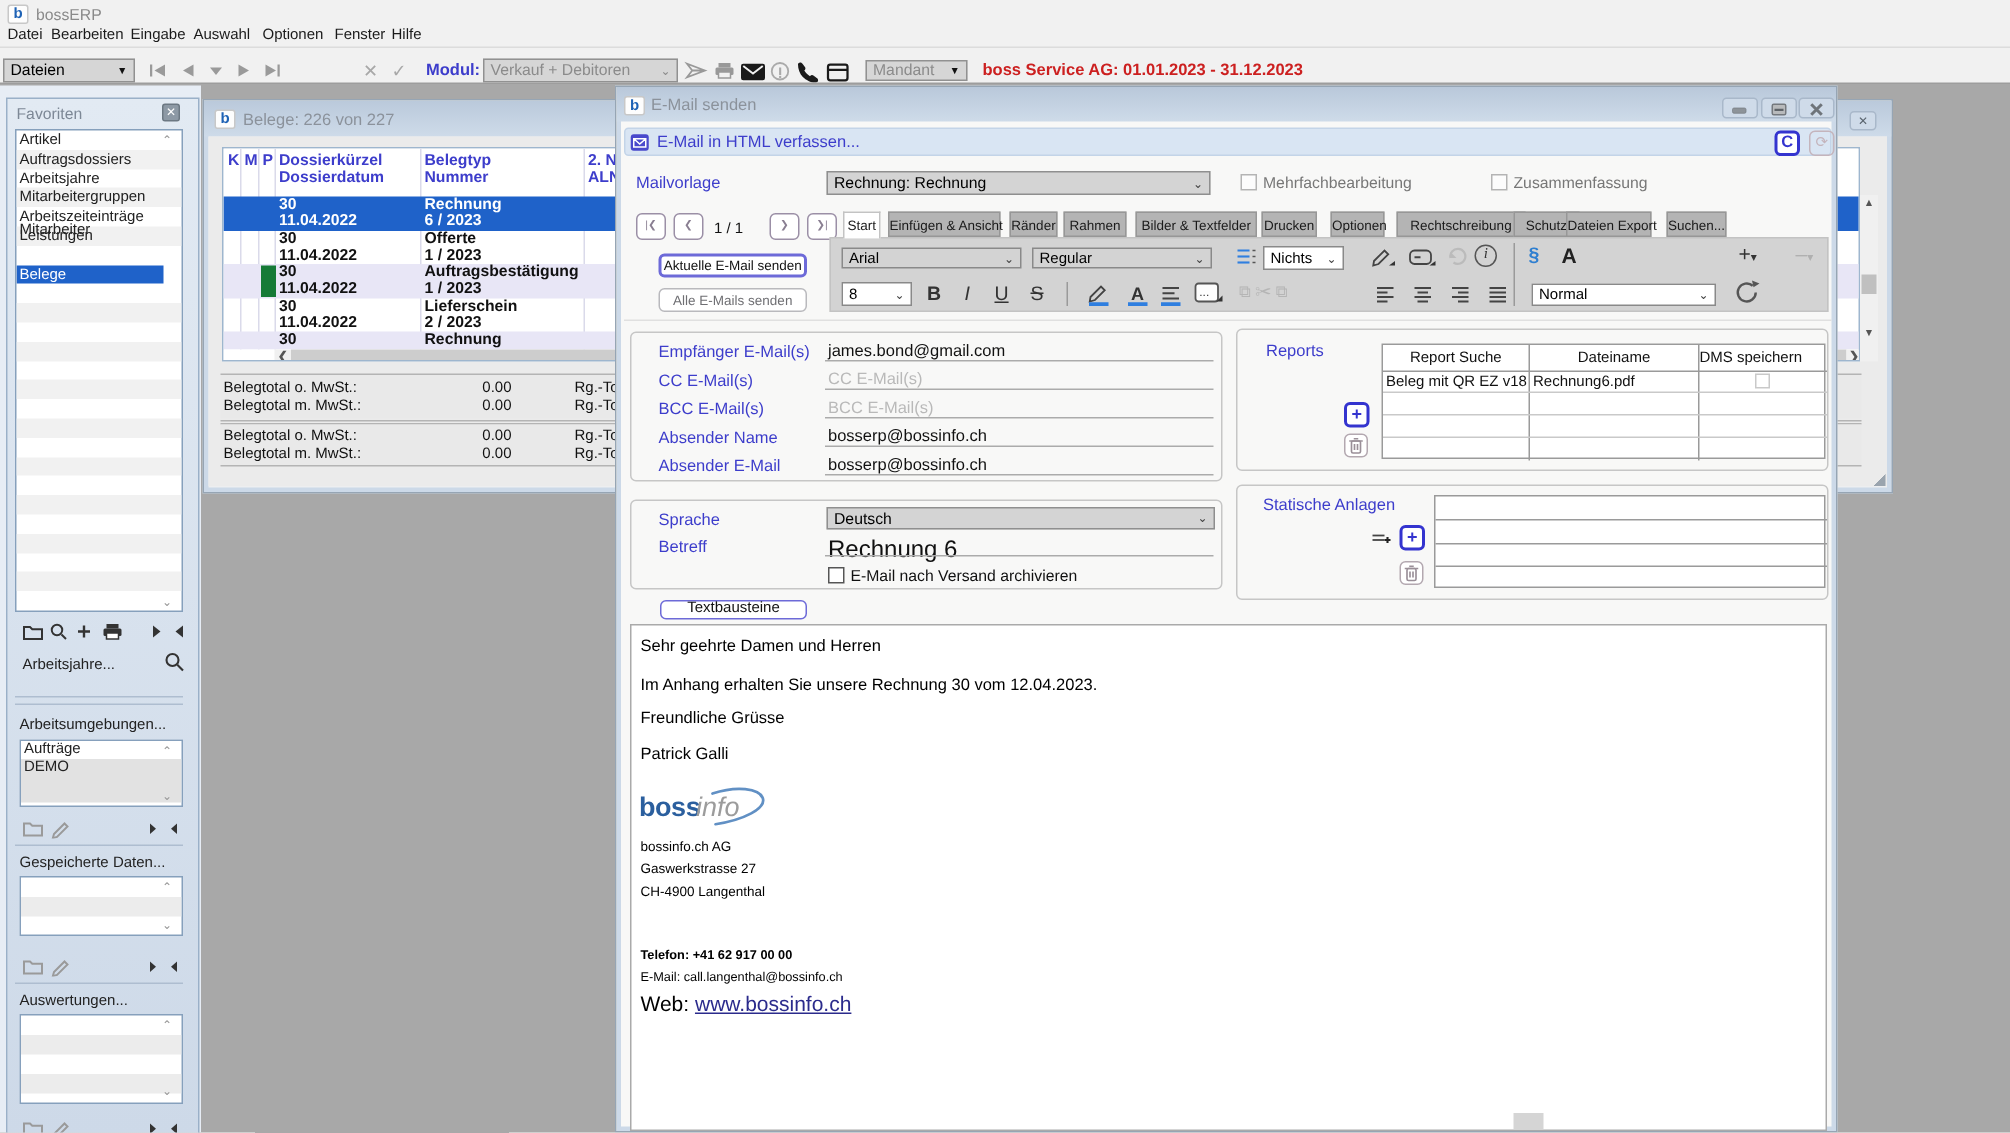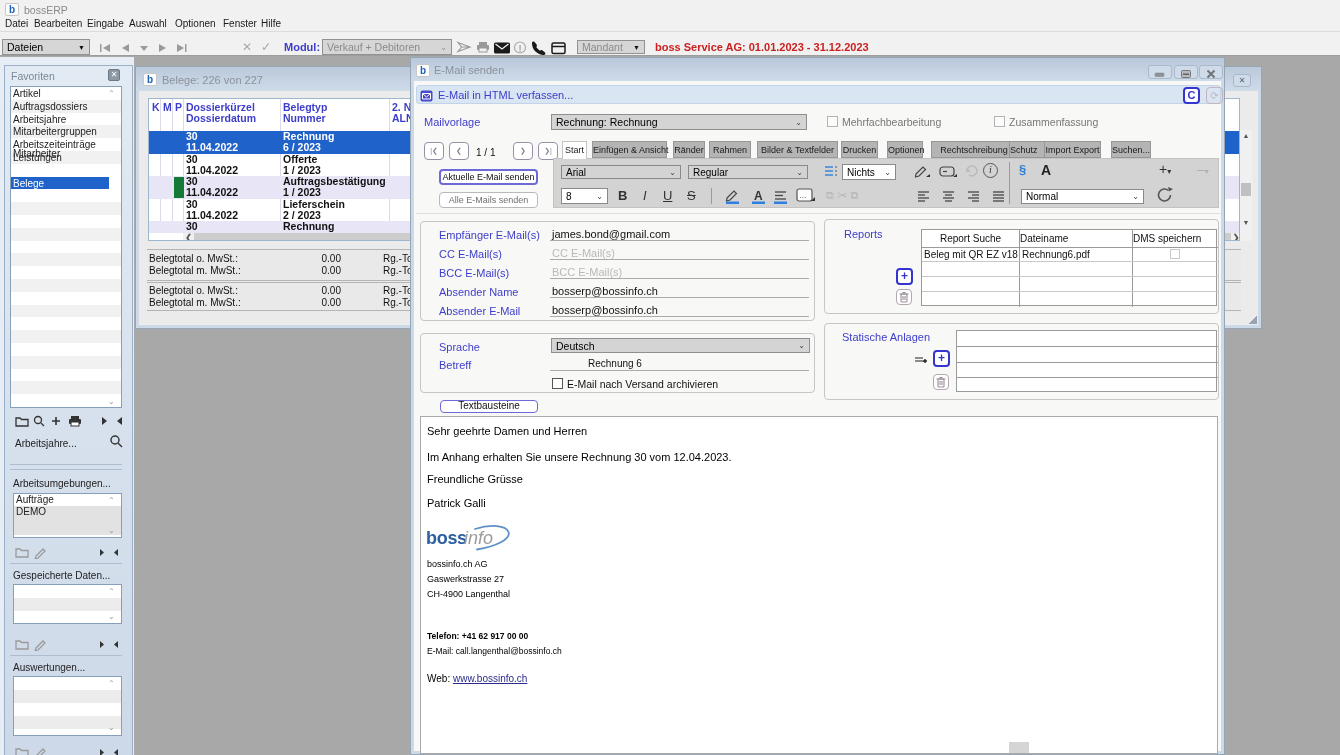--- a/index.html
+++ b/index.html
@@ -321,22 +321,22 @@
 
   <div class="abs" id="tabs" style="left:0;top:83px;height:18px;font-size:9px;color:#1a1a1a;white-space:nowrap;">
     <span style="position:absolute;left:151px;width:25px;height:18px;background:#fff;border:1px solid #c3c3c3;border-bottom:none;text-align:center;line-height:17px;">Start</span>
     <span style="position:absolute;left:181px;width:75px;height:17px;background:#b4b4b4;border:1px solid #979797;text-align:center;line-height:16px;">Einfügen &amp; Ansicht</span>
     <span style="position:absolute;left:262px;width:32px;height:17px;background:#b4b4b4;border:1px solid #979797;text-align:center;line-height:16px;">Ränder</span>
     <span style="position:absolute;left:298px;width:42px;height:17px;background:#b4b4b4;border:1px solid #979797;text-align:center;line-height:16px;">Rahmen</span>
     <span style="position:absolute;left:346px;width:81px;height:17px;background:#b4b4b4;border:1px solid #979797;text-align:center;line-height:16px;">Bilder &amp; Textfelder</span>
     <span style="position:absolute;left:430px;width:37px;height:17px;background:#b4b4b4;border:1px solid #979797;text-align:center;line-height:16px;">Drucken</span>
     <span style="position:absolute;left:476px;width:36px;height:17px;background:#b4b4b4;border:1px solid #979797;text-align:center;line-height:16px;">Optionen</span>
     <span style="position:absolute;left:520px;width:86px;height:17px;background:#b4b4b4;border:1px solid #979797;text-align:center;line-height:16px;">Rechtschreibung</span>
-    <span style="position:absolute;left:598px;width:44px;height:17px;background:#b4b4b4;border:1px solid #979797;line-height:16px;">Schutz</span>
-    <span style="position:absolute;left:633px;width:57px;height:17px;background:#b4b4b4;border:1px solid #979797;text-align:center;line-height:16px;">Import Export</span>
+    <span style="position:absolute;left:598px;width:44px;height:17px;background:#b4b4b4;border:1px solid #979797;text-align:center;line-height:16px;">Schutz</span>
+    <span style="position:absolute;left:633px;width:57px;height:17px;background:#b4b4b4;border:1px solid #979797;text-align:center;line-height:16px;">Dateien Export</span>
     <span style="position:absolute;left:700px;width:40px;height:17px;background:#b4b4b4;border:1px solid #979797;text-align:center;line-height:16px;">Suchen...</span>
   </div>
 
   <div class="abs combo" style="left:150px;top:107px;width:120px;height:14px;background:#d3d3d3;border-color:#898989;font-size:10px;">Arial<span class="arr" style="font-size:8px;color:#444;">⌄</span></div>
   <div class="abs combo" style="left:277px;top:107px;width:120px;height:14px;background:#d3d3d3;border-color:#898989;font-size:10px;">Regular<span class="arr" style="font-size:8px;color:#444;">⌄</span></div>
   <div class="abs combo" style="left:150px;top:130px;width:47px;height:16px;background:#fff;border-color:#898989;font-size:10px;">8<span class="arr" style="font-size:8px;color:#444;">⌄</span></div>
   <div class="abs" style="left:207px;top:130px;font-size:13px;font-weight:bold;color:#333;">B</div>
   <div class="abs" style="left:232px;top:130px;font-size:13px;font-style:italic;color:#333;">I</div>
   <div class="abs" style="left:252px;top:130px;font-size:13px;text-decoration:underline;color:#333;">U</div>
   <div class="abs" style="left:276px;top:130px;font-size:13px;text-decoration:line-through;color:#333;">S</div>
@@ -449,38 +449,38 @@
   <div class="abs" style="left:141px;top:227px;font-size:11px;color:#111;">bosserp@bossinfo.ch</div>
   <div class="abs" style="left:139px;top:239px;width:259px;height:1px;background:#ababab;"></div>
   <div class="abs ind" style="left:28px;top:247px;font-size:11px;">Absender E-Mail</div>
   <div class="abs" style="left:141px;top:246px;font-size:11px;color:#111;">bosserp@bossinfo.ch</div>
   <div class="abs" style="left:139px;top:258px;width:259px;height:1px;background:#ababab;"></div>
 
   <div class="abs" style="left:9px;top:275px;width:395px;height:60px;border:1px solid #c6c6c6;border-radius:4px;"></div>
   <div class="abs ind" style="left:28px;top:283px;font-size:11px;">Sprache</div>
   <div class="abs combo" style="left:140px;top:280px;width:259px;height:15px;background:#d4d4d4;border-color:#8f8f8f;">Deutsch<span class="arr" style="font-size:8px;color:#444;">⌄</span></div>
   <div class="abs ind" style="left:28px;top:301px;font-size:11px;">Betreff</div>
-  <div class="abs" style="left:141px;top:300px;font-size:10px;color:#111;margin-left:36px;">Rechnung 6</div>
+  <div class="abs" style="left:141px;top:300px;font-size:16px;color:#111;">Rechnung 6</div>
   <div class="abs" style="left:139px;top:312px;width:259px;height:1px;background:#ababab;"></div>
   <div class="abs" style="left:141px;top:320px;width:11px;height:11px;background:#fff;border:1px solid #555;"></div>
   <div class="abs" style="left:156px;top:320px;font-size:10.5px;color:#111;">E-Mail nach Versand archivieren</div>
 
   <div class="abs" style="left:29px;top:342px;width:98px;height:13px;background:#fff;border:1.5px solid #6d6ad8;border-radius:4px;color:#111;font-size:10px;text-align:center;line-height:10px;">Textbausteine</div>
 
   <div class="abs" style="left:413px;top:161px;width:395px;height:95px;border:1px solid #c6c6c6;border-radius:4px;"></div>
   <div class="abs ind" style="left:433px;top:170px;font-size:11px;">Reports</div>
   <div class="abs" style="left:510px;top:171px;width:296px;height:77px;background:#fff;border:1px solid #9a9a9a;font-size:10px;color:#111;">
     <div style="position:absolute;left:97px;top:0;width:1px;height:77px;background:#9a9a9a;"></div>
     <div style="position:absolute;left:210px;top:0;width:1px;height:77px;background:#9a9a9a;"></div>
     <div style="position:absolute;left:0;top:17px;width:296px;height:1px;background:#9a9a9a;"></div>
     <div style="position:absolute;left:0;top:31px;width:296px;height:1px;background:#c9c9c9;"></div>
     <div style="position:absolute;left:0;top:46px;width:296px;height:1px;background:#c9c9c9;"></div>
     <div style="position:absolute;left:0;top:61px;width:296px;height:1px;background:#c9c9c9;"></div>
     <span style="position:absolute;left:0;top:3px;width:97px;text-align:center;">Report Suche</span>
-    <span style="position:absolute;left:98px;top:3px;width:112px;">Dateiname</span>
+    <span style="position:absolute;left:98px;top:3px;width:112px;text-align:center;">Dateiname</span>
     <span style="position:absolute;left:211px;top:3px;width:85px;text-align:left;">DMS speichern</span>
     <span style="position:absolute;left:2px;top:19px;white-space:nowrap;overflow:hidden;width:94px;display:inline-block;">Beleg mit QR EZ v18.2...</span>
     <span style="position:absolute;left:100px;top:19px;">Rechnung6.pdf</span>
     <span style="position:absolute;left:248px;top:19px;width:10px;height:10px;border:1px solid #c9c9c9;background:#fff;"></span>
   </div>
   <div class="abs" style="left:485px;top:210px;width:17px;height:17px;background:#fff;border:2px solid #3434cf;border-radius:4px;color:#3434cf;font-weight:bold;font-size:12px;text-align:center;line-height:12px;">+</div>
   <div class="abs" style="left:485px;top:231px;width:16px;height:16px;background:#fff;border:1px solid #b3a8b0;border-radius:4px;">
     <svg width="14" height="14">
         <g fill="none" stroke="#9a8f98" stroke-width="1.1">
           <rect x="4" y="4" width="6" height="8" rx="1"></rect>
@@ -530,16 +530,16 @@
         <text x="0" y="21" font-size="18" font-weight="bold" fill="#2b5f9e" font-family="Liberation Sans" letter-spacing="-0.3">boss</text>
         <text x="38" y="21" font-size="18" font-style="italic" fill="#9c9c9c" font-family="Liberation Sans">info</text>
         <path d="M49 6 C65 0.8 80 2.5 82.5 9 C85 16 70 23.5 51 26.5" fill="none" stroke="#6190c4" stroke-width="1.8" stroke-linecap="round"></path>
       </svg>
     </div>
     <div style="position:absolute;left:6px;top:142px;font-size:9px;">bossinfo.ch AG</div>
     <div style="position:absolute;left:6px;top:157px;font-size:9px;">Gaswerkstrasse 27</div>
     <div style="position:absolute;left:6px;top:172px;font-size:9px;">CH-4900 Langenthal</div>
     <div style="position:absolute;left:6px;top:214px;font-size:8.5px;font-weight:bold;">Telefon: +41 62 917 00 00</div>
     <div style="position:absolute;left:6px;top:229px;font-size:8.5px;">E-Mail: call.langenthal@bossinfo.ch</div>
-    <div style="position:absolute;left:6px;top:244px;font-size:10px;margin-top:12px;">Web: <span style="color:#2b2b8c;text-decoration:underline;">www.bossinfo.ch</span></div>
+    <div style="position:absolute;left:6px;top:244px;font-size:14px;">Web: <span style="color:#2b2b8c;text-decoration:underline;">www.bossinfo.ch</span></div>
     <div style="position:absolute;left:588px;top:325px;width:20px;height:12px;background:#d5d5d5;"></div>
   </div>
 </div>
 
 </body></html>

